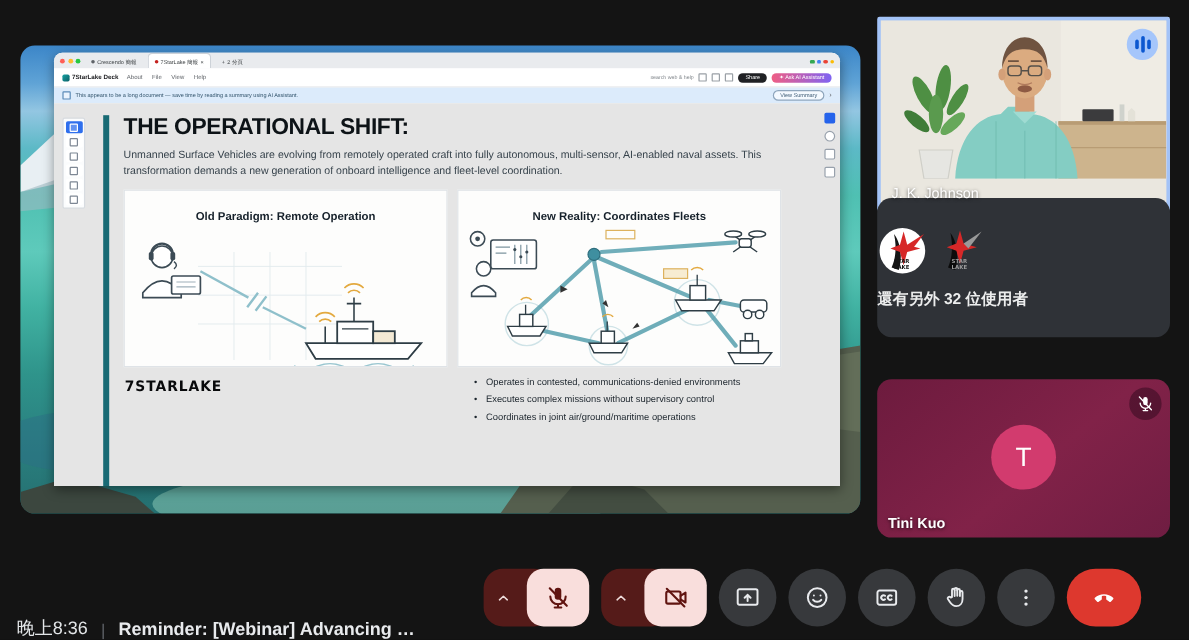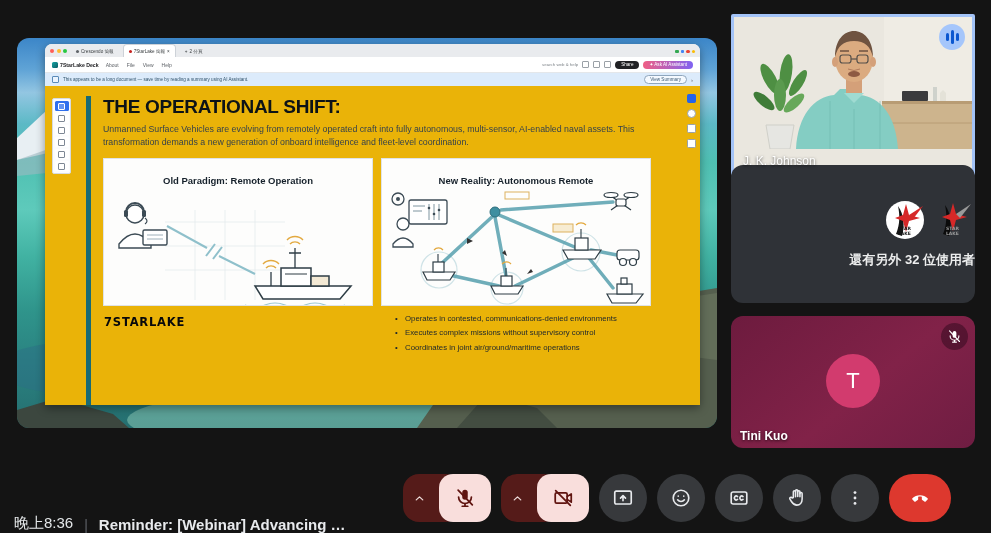--- a/index.html
+++ b/index.html
@@ -37,21 +37,21 @@
   .pill-dark{background:#202124;color:#fff;border-radius:6px;padding:1.5px 6px;font-size:4.6px}
   .pill-ai{background:linear-gradient(90deg,#ef5e84,#7f63f2);color:#fff;border-radius:6px;padding:1.5px 6px;font-size:4.6px}
 
   .banner{height:13px;background:#dcebfb;display:flex;align-items:center;gap:4px;padding:0 7px;
           font-size:4.6px;color:#31536b;flex:0 0 auto}
   .banner-ic{width:5px;height:5px;border:0.6px solid #5a8ab8;border-radius:1px;background:#eaf3fd}
   .banner-right{margin-left:auto;display:flex;gap:4px;align-items:center}
   .pill-outline{border:0.5px solid #8fa6bd;border-radius:6px;padding:1px 5px;background:#f4f9ff;color:#3c5a74}
   .caret{color:#5f6368;font-size:6px}
 
-  .bcontent{flex:1;position:relative;background:#eab308;overflow:hidden}
+  .bcontent{flex:1;position:relative;background:#e5e5e5;overflow:hidden}
   .minitool{position:absolute;left:7px;top:12px;width:14px;background:#fbfcfd;border:0.5px solid #d7dbe0;
             border-radius:2px;padding:2px 1.5px;display:flex;flex-direction:column;gap:2px;z-index:3}
   .mt{height:10px;border-radius:1.5px;display:flex;align-items:center;justify-content:center;background:#fff}
   .mt.active{background:#2f6fed}
   .mt-sq{width:5px;height:5px;border:0.8px solid #7d8794;border-radius:1px}
   .mt.active .mt-sq{border-color:#fff;background:rgba(255,255,255,.25)}
   .rstrip{position:absolute;right:3px;top:8px;width:12px;display:flex;flex-direction:column;gap:6px;align-items:center;z-index:3}
   .rs{width:7px;height:7px;border:0.8px solid #98a1ac;border-radius:1.5px;background:#fff}
   .rs.app{background:#2563eb;border-color:#2563eb}
 
@@ -72,22 +72,22 @@
           font-family:"DejaVu Sans",sans-serif;transform:scaleY(1.05)}
 
   
   .tile{position:absolute;border-radius:12px;overflow:hidden;cursor:pointer}
   .tile-speaker{left:731px;top:14px;width:244px;height:162px;border:3px solid #a3c3f7;border-radius:2px;
                 box-sizing:border-box;background:#eae7df}
   .pname{position:absolute;left:9px;bottom:5px;font-size:12px;color:#fff;text-shadow:0 1px 3px rgba(0,0,0,.7);z-index:2}
   .audio-badge{position:absolute;top:7px;right:7px;width:26px;height:26px;border-radius:50%;background:#a5c6fb;
                display:flex;align-items:center;justify-content:center;gap:2px;z-index:2}
   .abar{width:3px;border-radius:2px;background:#0b57d0}
-  .tile-overflow{left:731px;top:165px;width:244px;height:138px;background:#2f3237;display:flex;flex-direction:column;
-                 align-items:flex-end;justify-content:center;gap:9px}
+  .tile-overflow{left:731px;top:165px;width:244px;height:116px;background:#2f3237;display:flex;flex-direction:column;
+                 align-items:flex-start;justify-content:center;gap:9px}
   .logos{display:flex;align-items:center;gap:3px}
   .overflow-label{font-size:13px;font-weight:bold;color:#eceded}
   .tile-muted{left:731px;top:316px;width:244px;height:132px;
               background:linear-gradient(140deg,#6d1b3e,#812248 55%,#6f1d42)}
   .mic-badge{position:absolute;top:7px;right:7px;width:27px;height:27px;border-radius:50%;background:rgba(46,8,27,.5);
              display:flex;align-items:center;justify-content:center}
   .avatar{position:absolute;left:95px;top:38px;width:54px;height:54px;border-radius:50%;background:#d23b6e;
           display:flex;align-items:center;justify-content:center;font-size:22px;color:#fff}
 
   
@@ -247,21 +247,21 @@
                 <path d="M180 88h22" stroke="#2e3d45" stroke-width="1"></path>
                 <path d="M190 82V62M184 67h12M166 100V86" stroke="#2e3d45" stroke-width="1.3"></path>
                 <g stroke="#e3a93f" stroke-width="1.4" fill="none">
                   <path d="M161 82a7 7 0 0 1 10 0M158 78a11 11 0 0 1 16 0"></path>
                   <path d="M185 58a7 7 0 0 1 10 0M182 54a11 11 0 0 1 16 0"></path>
                 </g>
                 <path d="M140 119q10 4 20 0t20 0 20 0 20 0 20 0" stroke="#7fb8c4" fill="none" stroke-width="1.2" opacity="0.8"></path>
               </svg>
             </div>
             <div class="panel">
-              <div class="p-title">New Reality: Autonomous Remote</div>
+              <div class="p-title">New Reality: Coordinates Fleets</div>
               <svg width="100%" height="128" viewBox="0 0 266 128">
                 <g fill="none" stroke="#cfe3e7" stroke-width="1.2">
                   <circle cx="56" cy="84" r="18"></circle>
                     <circle cx="124" cy="102" r="16"></circle>
                     <circle cx="198" cy="66" r="19"></circle>
                 </g>
                 <g stroke="#57a0ae" stroke-width="3.5" opacity="0.85" stroke-linecap="round">
                   <path d="M110 30 L58 78"></path>
                     <path d="M112 31 L124 95"></path>
                     <path d="M116 29 L194 62"></path>

